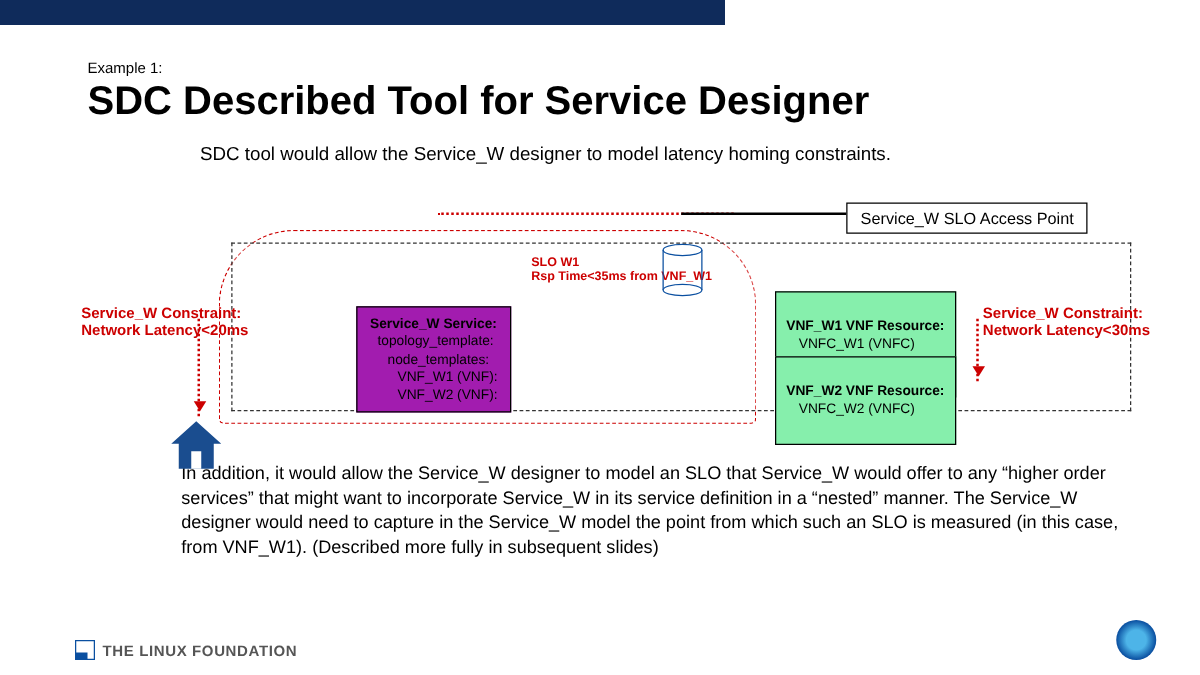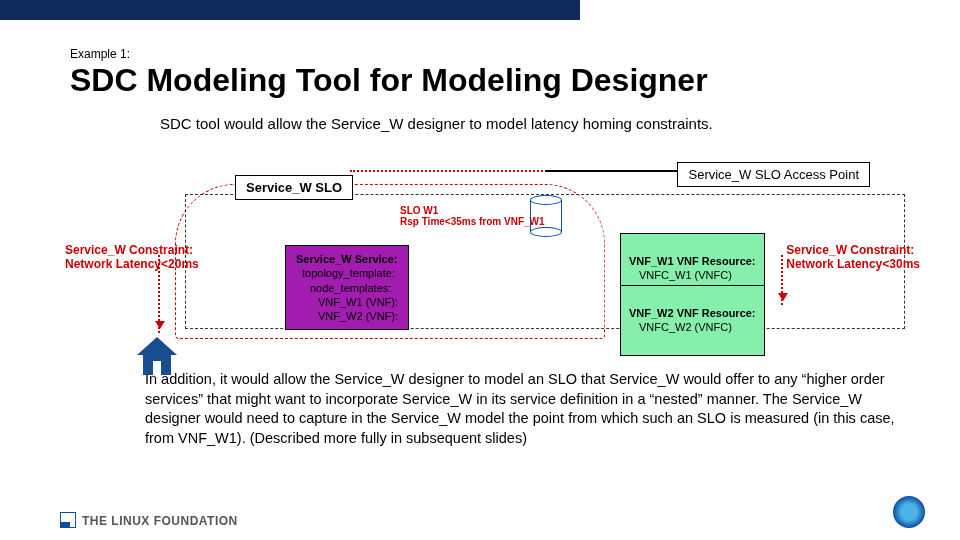--- a/index.html
+++ b/index.html
@@ -8,21 +8,21 @@
 .example{position:absolute;top:47px;left:70px;font-size:12px;font-weight:normal}
 .title{position:absolute;top:62px;left:70px;font-size:32px;font-weight:bold}
 .subtitle{position:absolute;top:115px;left:160px;font-size:15px}
 .diagram{position:absolute;top:155px;left:60px;width:860px;height:190px}
 .slo-label{position:absolute;top:20px;left:175px;border:1px solid #000;background:#fff;padding:4px 10px;font-size:13px;font-weight:bold;z-index:5}
 .access-label{position:absolute;top:7px;right:50px;border:1px solid #000;background:#fff;padding:4px 10px;font-size:13px;font-weight:normal;z-index:5}
 .dash-red{position:absolute;top:29px;left:115px;width:430px;height:155px;border:1.5px dashed #c00;border-radius:60px 60px 4px 4px}
 .dash-bk{position:absolute;top:39px;left:125px;width:720px;height:135px;border:1.5px dashed #333;background:rgba(255,255,255,.3)}
 .cl{position:absolute;top:88px;left:5px;font-size:12px;font-weight:bold;color:#c00;text-align:left;z-index:6}
 .cr{position:absolute;top:88px;right:0;font-size:12px;font-weight:bold;color:#c00;text-align:left;z-index:6}
-.slo-w1{position:absolute;top:50px;left:340px;font-size:10px;color:#c00;font-weight:bold;z-index:6}
+.slo-w1{position:absolute;top:50px;left:365px;font-size:10px;color:#c00;font-weight:bold;z-index:6}
 .service-box{position:absolute;top:90px;left:225px;border:1px solid #000;background:#a21caf;padding:6px 10px;font-size:11px;z-index:4;line-height:1.3}
 .service-box .t{font-weight:bold}
 .vnf-box{position:absolute;border:1px solid #000;background:#86efac;padding:20px 8px;font-size:11px;z-index:4;line-height:1.3}
 .vnf1{top:78px;left:560px}
 .vnf1 .t,.vnf2 .t{font-weight:bold}
 .vnf1 .small{font-size:9px;color:#c00}
 .vnf2{top:130px;left:560px}
 .cyl{position:absolute;top:40px;left:470px;width:32px;height:42px;z-index:6}
 .cyl div{position:absolute;width:32px;border:1.5px solid #0a4fa0;border-radius:50%;height:10px;background:#fff}
 .cyl .top{top:0}
@@ -37,29 +37,28 @@
 .home{position:absolute;top:335px;left:135px;z-index:3}
 .para{position:absolute;top:370px;left:145px;right:55px;font-size:14.5px;line-height:1.35}
 .footer{position:absolute;bottom:12px;left:60px;display:flex;align-items:flex-end;gap:6px;color:#555;font-size:12px}
 .att{position:absolute;bottom:12px;right:35px;width:32px;height:32px;border-radius:50%;background:radial-gradient(circle,#4db4e8 35%,#0a4fa0 70%)}
 </style>
 </head>
 <body>
 
 <div class="topbar"></div>
 <div class="example">Example 1:</div>
-<div class="title">SDC Modeling Tool for Modeling Designer</div>
+<div class="title">SDC Described Tool for Service Designer</div>
 <div class="subtitle">SDC tool would allow the Service_W designer to model latency homing constraints.</div>
 
 <div class="diagram">
  <div class="dotted-h"></div>
  <div class="access-line"></div>
  <div class="dash-red"></div>
  <div class="dash-bk"></div>
- <div class="slo-label">Service_W SLO</div>
  <div class="access-label">Service_W SLO Access Point</div>
  <div class="cl" style="white-space:pre">Service_W Constraint:
 Network Latency&lt;20ms</div>
  <div class="cr" style="white-space:pre">Service_W Constraint:
 Network Latency&lt;30ms</div>
  <div class="arrow-l"></div>
  <div class="arrow-r"></div>
  <div class="slo-w1" style="white-space:pre">SLO W1
 Rsp Time&lt;35ms from VNF_W1</div>
  <div class="cyl">

